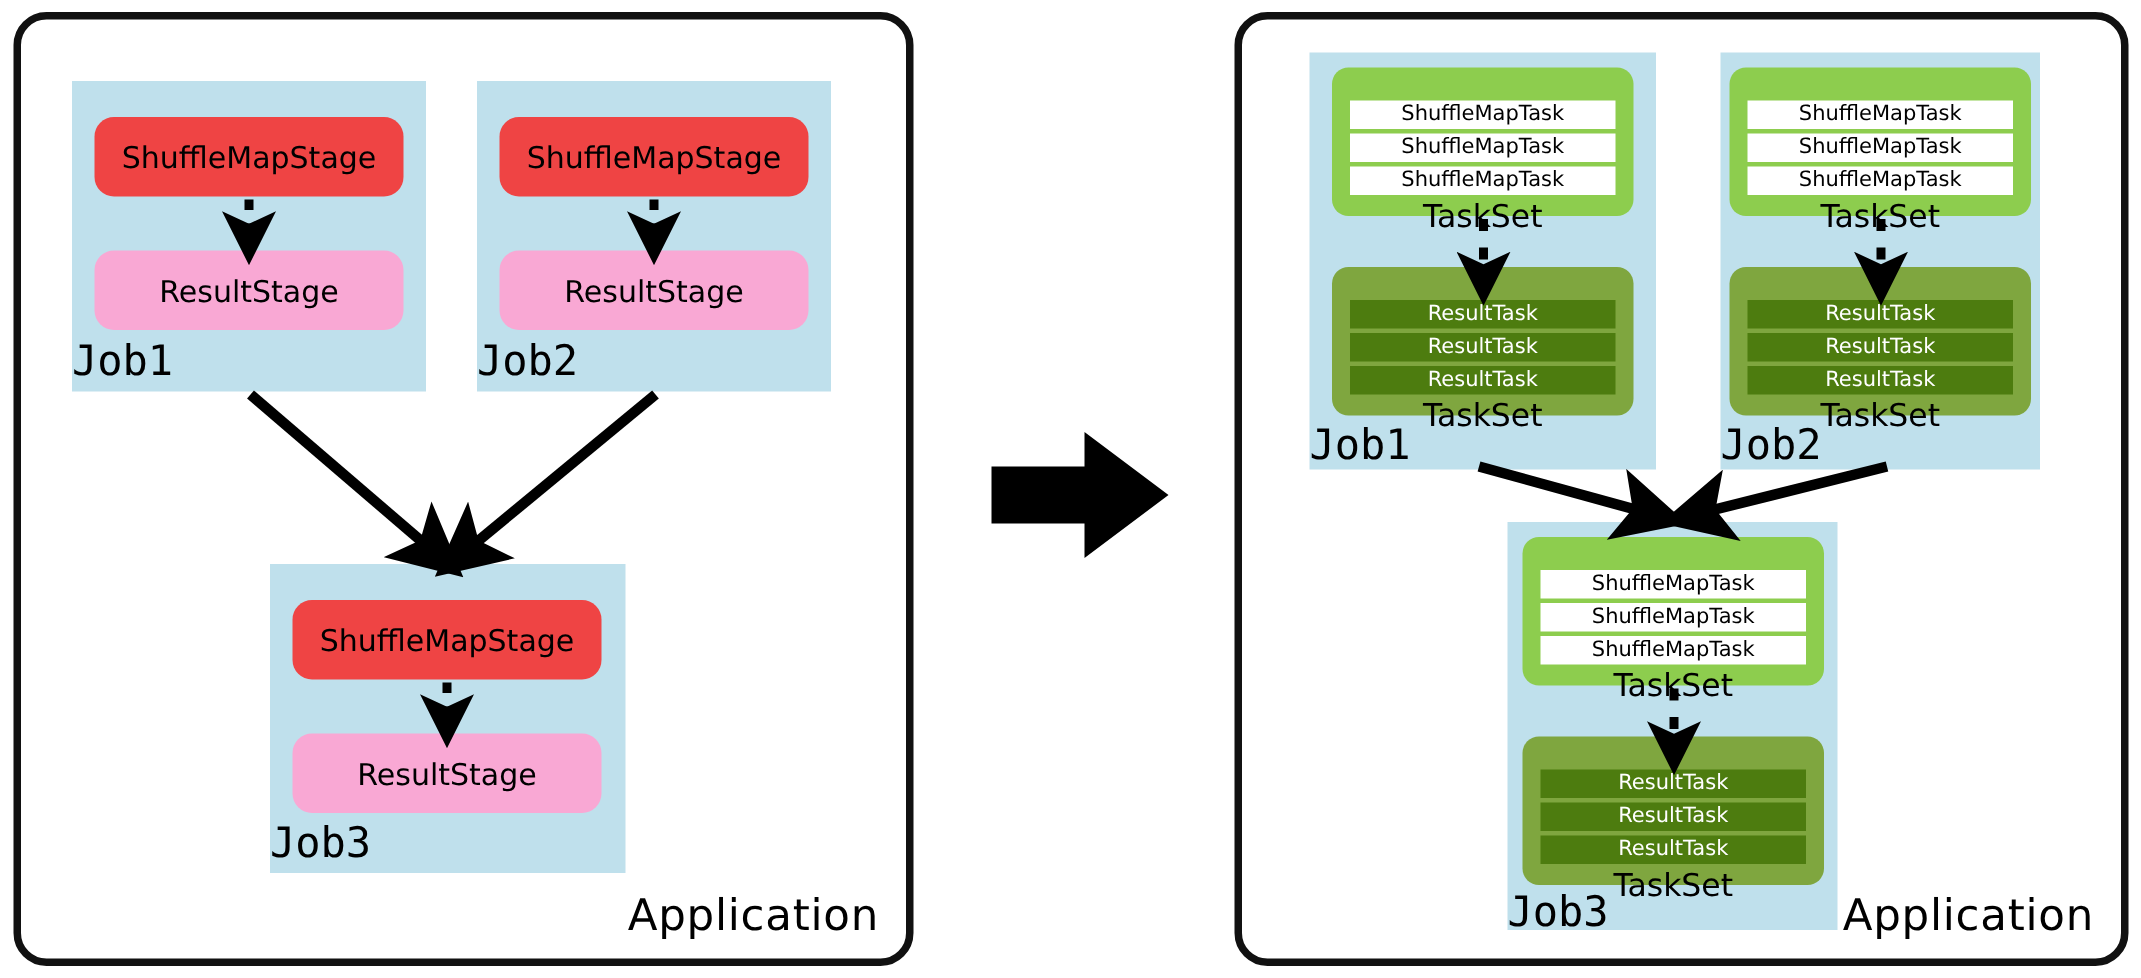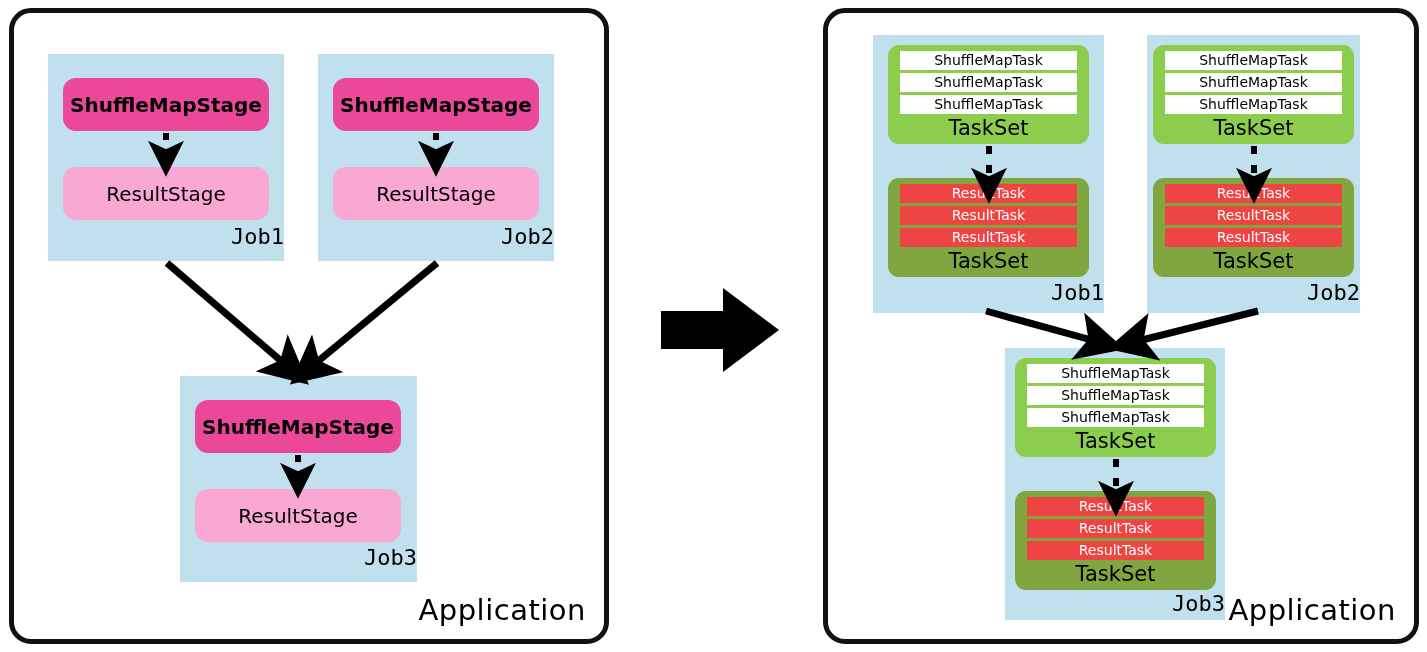--- a/index.html
+++ b/index.html
@@ -34,64 +34,64 @@
 
   
   .job{
     position:absolute;
     background:#bfe0ec;
     box-sizing:border-box;
   }
   .job-label{
     position:absolute;
     left:0;right:0;
-    text-align:right;
+    text-align:left;
     font-family:"DejaVu Sans Mono", monospace;
-    font-size:22px;
+    font-size:28px;
     color:#000;
     white-space:nowrap;
   }
 
   
   .stage{
     position:absolute;
     border-radius:13px;
     display:flex;
     align-items:center;
     justify-content:center;
     font-family:"DejaVu Sans", sans-serif;
     font-size:20px;
     color:#000;
     white-space:nowrap;
     box-sizing:border-box;
   }
-  .stage.shuffle{background:#ec4899;font-weight:bold;}
+  .stage.shuffle{background:#ef4444;}
   .stage.result {background:#f9a8d4;}
 
   
   .taskset{
     position:absolute;
     border-radius:11px;
     box-sizing:border-box;
-    padding:6px 12px 2px 12px;
+    padding:22px 12px 2px 12px;
   }
   .taskset.shuffle{background:#8dcd4e;}
   .taskset.result {background:#7fa63f;}
   .task{
     height:19px;
     line-height:19px;
     text-align:center;
     font-family:"DejaVu Sans", sans-serif;
     font-size:14px;
     margin-bottom:3px;
     white-space:nowrap;
     box-sizing:border-box;
   }
   .task.map{background:#ffffff;color:#000;}
-  .task.res{background:#ef4444;color:#ffffff;}
+  .task.res{background:#4d7c0f;color:#ffffff;}
   .ts-label{
     text-align:center;
     font-family:"DejaVu Sans", sans-serif;
     font-size:21px;
     color:#000;
     line-height:22px;
     white-space:nowrap;
   }
 
   

